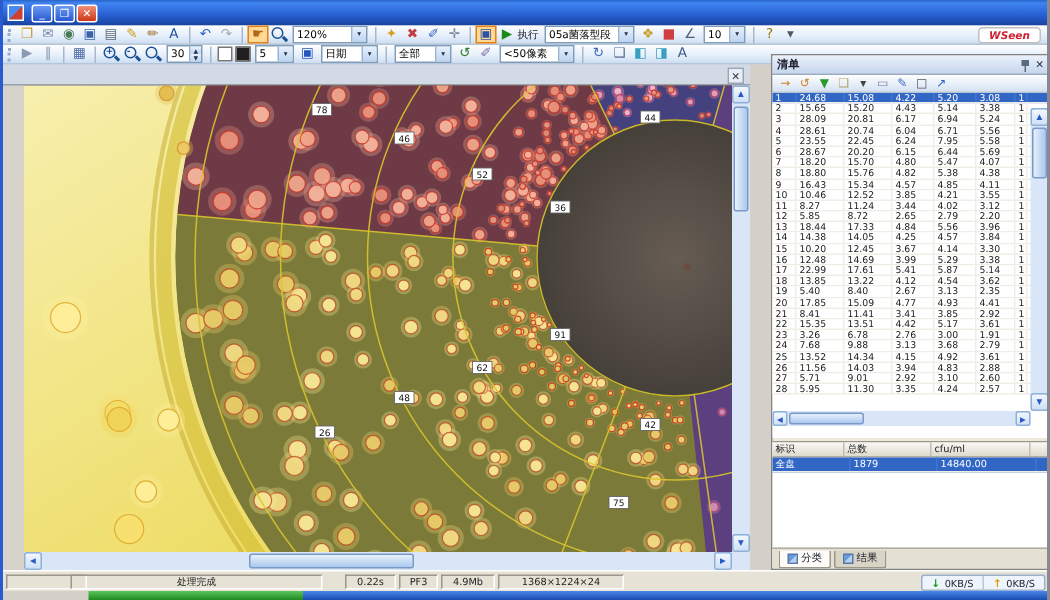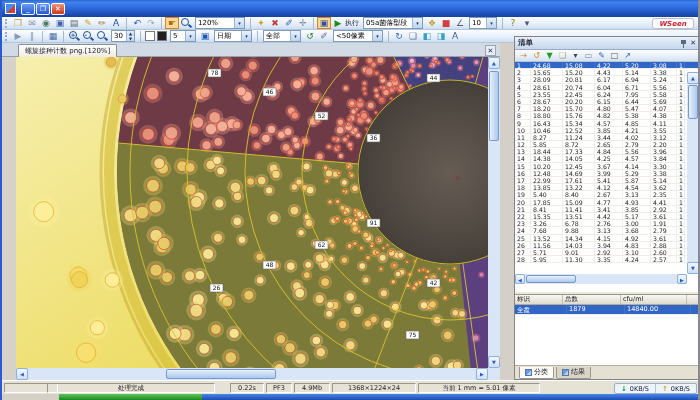--- a/index.html
+++ b/index.html
@@ -202,21 +202,20 @@
         <div class="tbsep"></div>
         <span class="icn" style="color: rgb(58, 106, 192);">↻</span>
         <span class="icn" style="color: rgb(90, 106, 138);">❏</span>
         <span class="icn" style="color: rgb(58, 160, 192);">◧</span>
         <span class="icn" style="color: rgb(58, 160, 192);">◨</span>
         <span class="icn" style="color: rgb(58, 90, 138);">A</span>
       </span>
   </div>
 
   <div id="tabrow">
-    <div id="doctab">螺旋接种计数 png.[120%]</div>
     <div id="tabclose">✕</div>
   </div>
 
   <div id="imagearea">
     <svg id="scene" width="472" height="311">
         <defs>
           <linearGradient id="bgg" x1="0" y1="0" x2="1" y2="1">
             <stop offset="0" stop-color="#f7efae"></stop>
             <stop offset="1" stop-color="#e8d340"></stop>
           </linearGradient>
@@ -1342,21 +1341,20 @@
     </div>
   </div>
 
   <div id="statusbar">
     <div class="seg" style="left:2px;width:54px;"></div>
     <div class="seg" style="left:45px;width:168px;">处理完成</div>
     <div class="seg" style="left:228px;width:34px;">0.22s</div>
     <div class="seg" style="left:264px;width:26px;">PF3</div>
     <div class="seg" style="left:292px;width:36px;">4.9Mb</div>
     <div class="seg" style="left:330px;width:84px;">1368×1224×24</div>
-    <div class="seg" style="left:416px;width:122px;">当前 1 mm = 5.01 像素</div>
     <div id="netbox">
       <div class="netcell" id="netdown">
         <span class="arr">↓</span>
         <span>0KB/S</span>
       </div>
       <div class="netcell" id="netup">
         <span class="arr">↑</span>
         <span>0KB/S</span>
       </div>
     </div>

